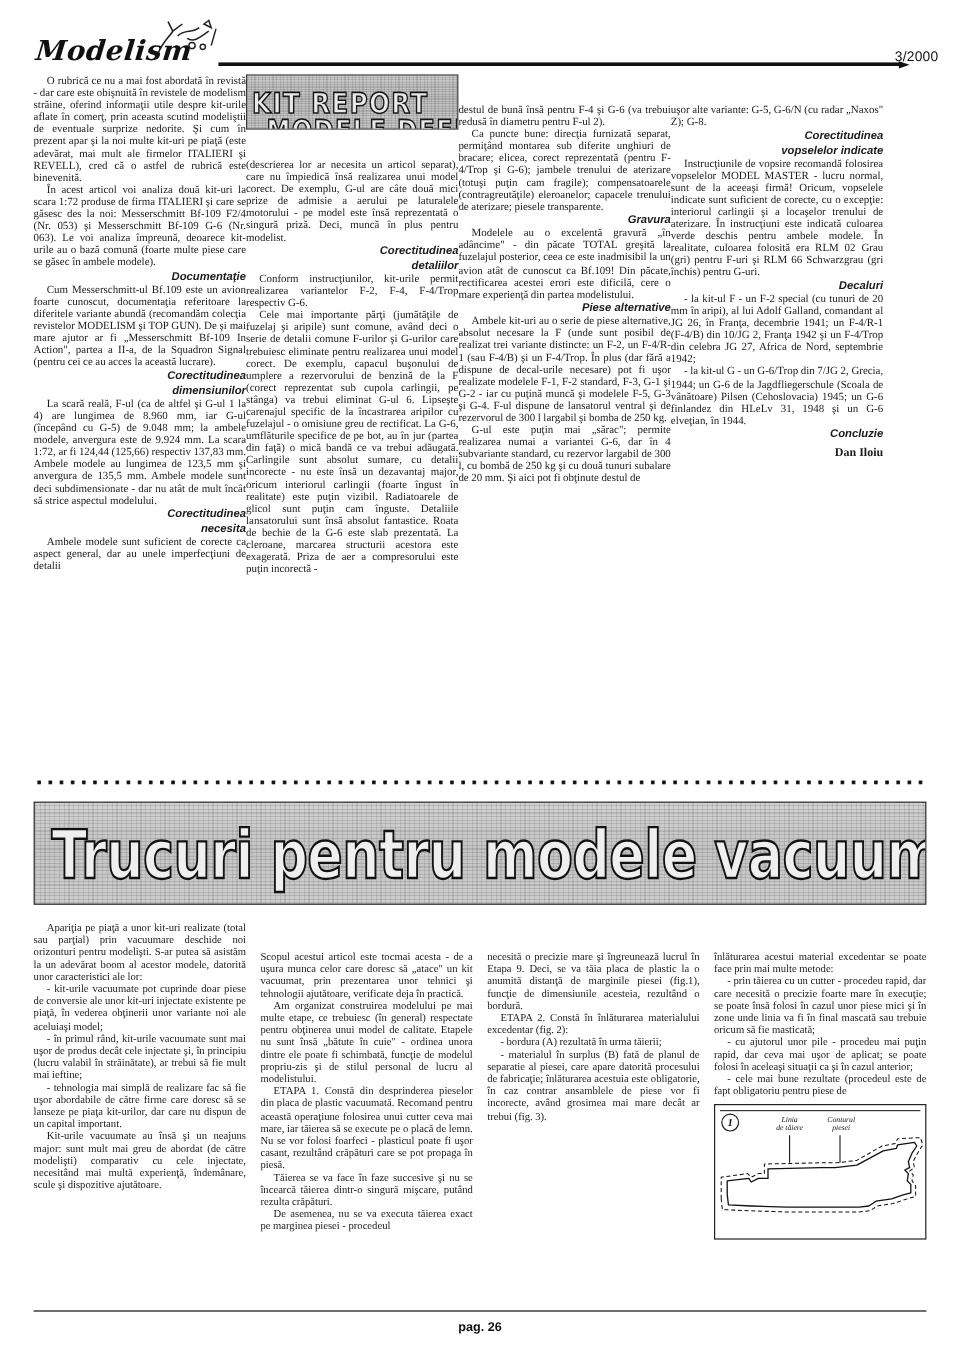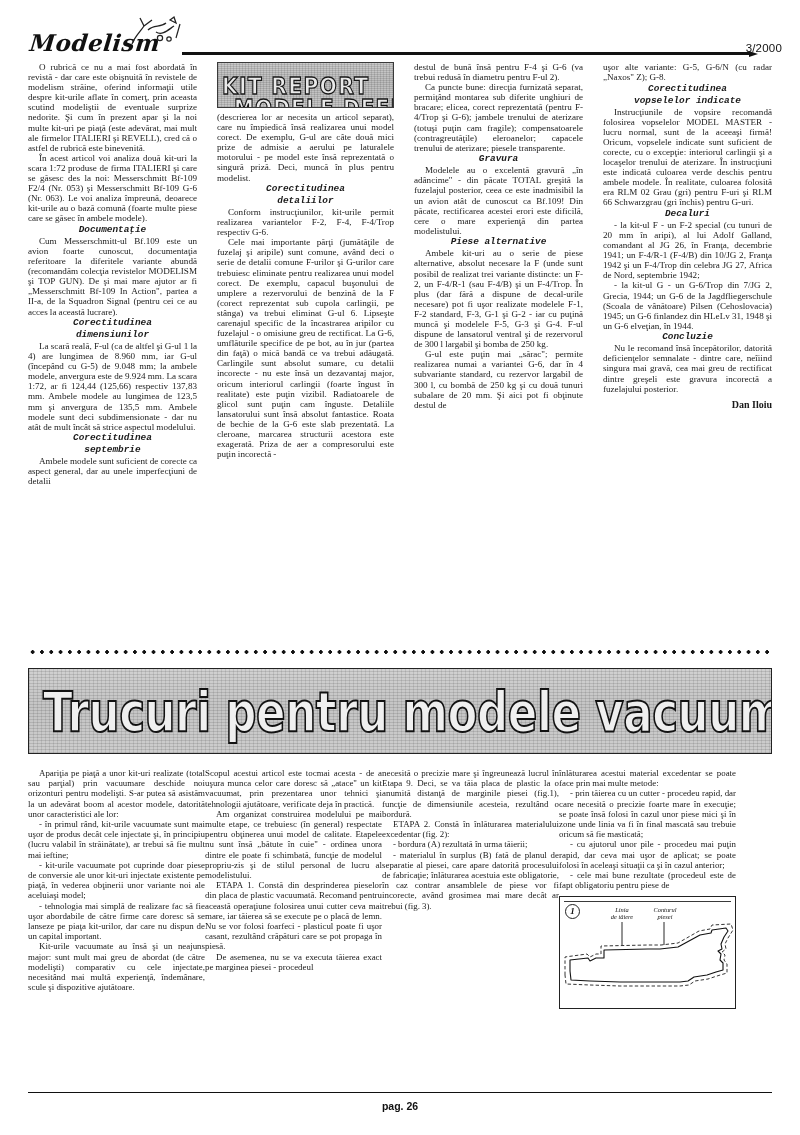--- a/index.html
+++ b/index.html
@@ -50,40 +50,40 @@
     position: absolute; right: 18px; top: 28px;
     font-family: "Liberation Sans", sans-serif;
     font-size: 11.5px; color: #111; letter-spacing: 0.2px;
   }
 
   
   .cols {
     position: absolute; left: 28px; top: 62px;
     width: 744px;
     display: flex;
-    gap: 20px;
+    gap: 0;
   }
   .col { width: 177px; }
   p.body {
     margin: 0;
     font-size: 9.1px;
     line-height: 10.1px;
     text-align: justify;
     text-indent: 11px;
     hyphens: auto;
     -webkit-hyphens: auto;
     word-spacing: -0.1px;
   }
-  p.body.noind { text-indent: 0; }
+  p.body.noind { text-indent: 0; margin-top: 24px; }
   h3.sub {
     margin: 1.5px 0 0.5px 0;
     font-size: 9.4px;
     line-height: 10.4px;
-    text-align: center;
-    font-family: Liberation Mono, monospace;
+    text-align: right;
+    font-family: Liberation Sans, sans-serif;
     font-style: italic;
     font-weight: bold;
   }
   .byline {
     margin-top: 5px;
     text-align: right;
     font-size: 10px;
     font-weight: bold;
     font-family: "Liberation Serif", serif;
   }
@@ -143,21 +143,21 @@
     -webkit-text-stroke: 1.6px #121212;
     white-space: nowrap;
     transform: scale(0.97, 1.24);
     transform-origin: left top;
     letter-spacing: -0.5px;
   }
 
   
   .cols2 {
     position: absolute; left: 28px; top: 768px; width: 744px;
-    display: flex; 
+    display: flex; gap: 12px;
   }
   .cols2 .col { width: 177px; }
   .cols2 p.body { font-size: 8.9px; line-height: 10.2px; }
 
   
   .figure {
     position: relative;
     width: 177px; height: 113px;
     margin-top: 6px;
     border: 1px solid #222;
@@ -224,21 +224,21 @@
 
     <div class="col">
       <p class="body">O rubrică ce nu a mai fost abordată în revistă - dar care este obişnuită în revistele de modelism străine, oferind informaţii utile despre kit-urile aflate în comerţ, prin aceasta scutind modeliştii de eventuale surprize nedorite. Şi cum în prezent apar şi la noi multe kit-uri pe piaţă (este adevărat, mai mult ale firmelor ITALIERI şi REVELL), cred că o astfel de rubrică este binevenită.</p>
       <p class="body">În acest articol voi analiza două kit-uri la scara 1:72 produse de firma ITALIERI şi care se găsesc des la noi: Messerschmitt Bf-109 F2/4 (Nr. 053) şi Messerschmitt Bf-109 G-6 (Nr. 063). Le voi analiza împreună, deoarece kit-urile au o bază comună (foarte multe piese care se găsec în ambele modele).</p>
       <h3 class="sub">Documentaţie</h3>
       <p class="body">Cum Messerschmitt-ul Bf.109 este un avion foarte cunoscut, documentaţia referitoare la diferitele variante abundă (recomandăm colecţia revistelor MODELISM şi TOP GUN). De şi mai mare ajutor ar fi „Messerschmitt Bf-109 In Action", partea a II-a, de la Squadron Signal (pentru cei ce au acces la această lucrare).</p>
       <h3 class="sub">Corectitudinea</h3>
       <h3 class="sub">dimensiunilor</h3>
       <p class="body">La scară reală, F-ul (ca de altfel şi G-ul 1 la 4) are lungimea de 8.960 mm, iar G-ul (începând cu G-5) de 9.048 mm; la ambele modele, anvergura este de 9.924 mm. La scara 1:72, ar fi 124,44 (125,66) respectiv 137,83 mm. Ambele modele au lungimea de 123,5 mm şi anvergura de 135,5 mm. Ambele modele sunt deci subdimensionate - dar nu atât de mult încât să strice aspectul modelului.</p>
       <h3 class="sub">Corectitudinea</h3>
-      <h3 class="sub">septembrie</h3>
+      <h3 class="sub">necesita</h3>
       <p class="body">Ambele modele sunt suficient de corecte ca aspect general, dar au unele imperfecţiuni de detalii</p>
     </div>
 
     <div class="col">
       <div class="kit-banner">
         <div class="kit-line l1">Kit Report</div>
         <div class="kit-line l2">Modele defectuoase</div>
       </div>
       <p class="body noind">(descrierea lor ar necesita un articol separat), care nu împiedică însă realizarea unui model corect. De exemplu, G-ul are câte două mici prize de admisie a aerului pe laturalele motorului - pe model este însă reprezentată o singură priză. Deci, muncă în plus pentru modelist.</p>
       <h3 class="sub">Corectitudinea</h3>
@@ -259,44 +259,44 @@
 
     <div class="col">
       <p class="body noind">uşor alte variante: G-5, G-6/N (cu radar „Naxos" Z); G-8.</p>
       <h3 class="sub">Corectitudinea</h3>
       <h3 class="sub">vopselelor indicate</h3>
       <p class="body">Instrucţiunile de vopsire recomandă folosirea vopselelor MODEL MASTER - lucru normal, sunt de la aceeaşi firmă! Oricum, vopselele indicate sunt suficient de corecte, cu o excepţie: interiorul carlingii şi a locaşelor trenului de aterizare. În instrucţiuni este indicată culoarea verde deschis pentru ambele modele. În realitate, culoarea folosită era RLM 02 Grau (gri) pentru F-uri şi RLM 66 Schwarzgrau (gri închis) pentru G-uri.</p>
       <h3 class="sub">Decaluri</h3>
       <p class="body">- la kit-ul F - un F-2 special (cu tunuri de 20 mm în aripi), al lui Adolf Galland, comandant al JG 26, în Franţa, decembrie 1941; un F-4/R-1 (F-4/B) din 10/JG 2, Franţa 1942 şi un F-4/Trop din celebra JG 27, Africa de Nord, septembrie 1942;</p>
       <p class="body">- la kit-ul G - un G-6/Trop din 7/JG 2, Grecia, 1944; un G-6 de la Jagdfliegerschule (Scoala de vânătoare) Pilsen (Cehoslovacia) 1945; un G-6 finlandez din HLeLv 31, 1948 şi un G-6 elveţian, în 1944.</p>
       <h3 class="sub">Concluzie</h3>
-      <p class="body">Nu le recomand însă începătorilor, datorită deficienţelor semnalate - dintre care, neîiind singura mai gravă, cea mai greu de rectificat dintre greşeli este gravura incorectă a fuzelajului posterior.</p>
       <div class="byline">Dan Iloiu</div>
     </div>
   </div>
 
   <div class="dot-sep"></div>
 
   <div class="title-banner">
     <div class="big-title">Trucuri pentru modele vacuumate</div>
   </div>
 
   <div class="cols2">
     <div class="col">
       <p class="body">Apariţia pe piaţă a unor kit-uri realizate (total sau parţial) prin vacuumare deschide noi orizonturi pentru modelişti. S-ar putea să asistăm la un adevărat boom al acestor modele, datorită unor caracteristici ale lor:</p>
+      <p class="body">- kit-urile vacuumate pot cuprinde doar piese de conversie ale unor kit-uri injectate existente pe piaţă, în vederea obţinerii unor variante noi ale aceluiaşi model;</p>
       <p class="body">- în primul rând, kit-urile vacuumate sunt mai uşor de produs decât cele injectate şi, în principiu (lucru valabil în străinătate), ar trebui să fie mult mai ieftine;</p>
-      <p class="body">- kit-urile vacuumate pot cuprinde doar piese de conversie ale unor kit-uri injectate existente pe piaţă, în vederea obţinerii unor variante noi ale aceluiaşi model;</p>
       <p class="body">- tehnologia mai simplă de realizare fac să fie uşor abordabile de către firme care doresc să se lanseze pe piaţa kit-urilor, dar care nu dispun de un capital important.</p>
       <p class="body">Kit-urile vacuumate au însă şi un neajuns major: sunt mult mai greu de abordat (de către modelişti) comparativ cu cele injectate, necesitând mai multă experienţă, îndemânare, scule şi dispozitive ajutătoare.</p>
     </div>
 
     <div class="col">
       <p class="body noind">Scopul acestui articol este tocmai acesta - de a uşura munca celor care doresc să „atace" un kit vacuumat, prin prezentarea unor tehnici şi tehnologii ajutătoare, verificate deja în practică.</p>
       <p class="body">Am organizat construirea modelului pe mai multe etape, ce trebuiesc (în general) respectate pentru obţinerea unui model de calitate. Etapele nu sunt însă „bătute în cuie" - ordinea unora dintre ele poate fi schimbată, funcţie de modelul propriu-zis şi de stilul personal de lucru al modelistului.</p>
       <p class="body">ETAPA 1. Constă din desprinderea pieselor din placa de plastic vacuumată. Recomand pentru această operaţiune folosirea unui cutter ceva mai mare, iar tăierea să se execute pe o placă de lemn. Nu se vor folosi foarfeci - plasticul poate fi uşor casant, rezultând crăpături care se pot propaga în piesă.</p>
+      <p class="body">Tăierea se va face în faze succesive şi nu se încearcă tăierea dintr-o singură mişcare, putând rezulta crăpături.</p>
       <p class="body">De asemenea, nu se va executa tăierea exact pe marginea piesei - procedeul</p>
     </div>
 
     <div class="col">
       <p class="body noind">necesită o precizie mare şi îngreunează lucrul în Etapa 9. Deci, se va tăia placa de plastic la o anumită distanţă de marginile piesei (fig.1), funcţie de dimensiunile acesteia, rezultând o bordură.</p>
       <p class="body">ETAPA 2. Constă în înlăturarea materialului excedentar (fig. 2):</p>
       <p class="body">- bordura (A) rezultată în urma tăierii;</p>
       <p class="body">- materialul în surplus (B) fată de planul de separatie al piesei, care apare datorită procesului de fabricaţie; înlăturarea acestuia este obligatorie, în caz contrar ansamblele de piese vor fi incorecte, având grosimea mai mare decât ar trebui (fig. 3).</p>
     </div>
 

